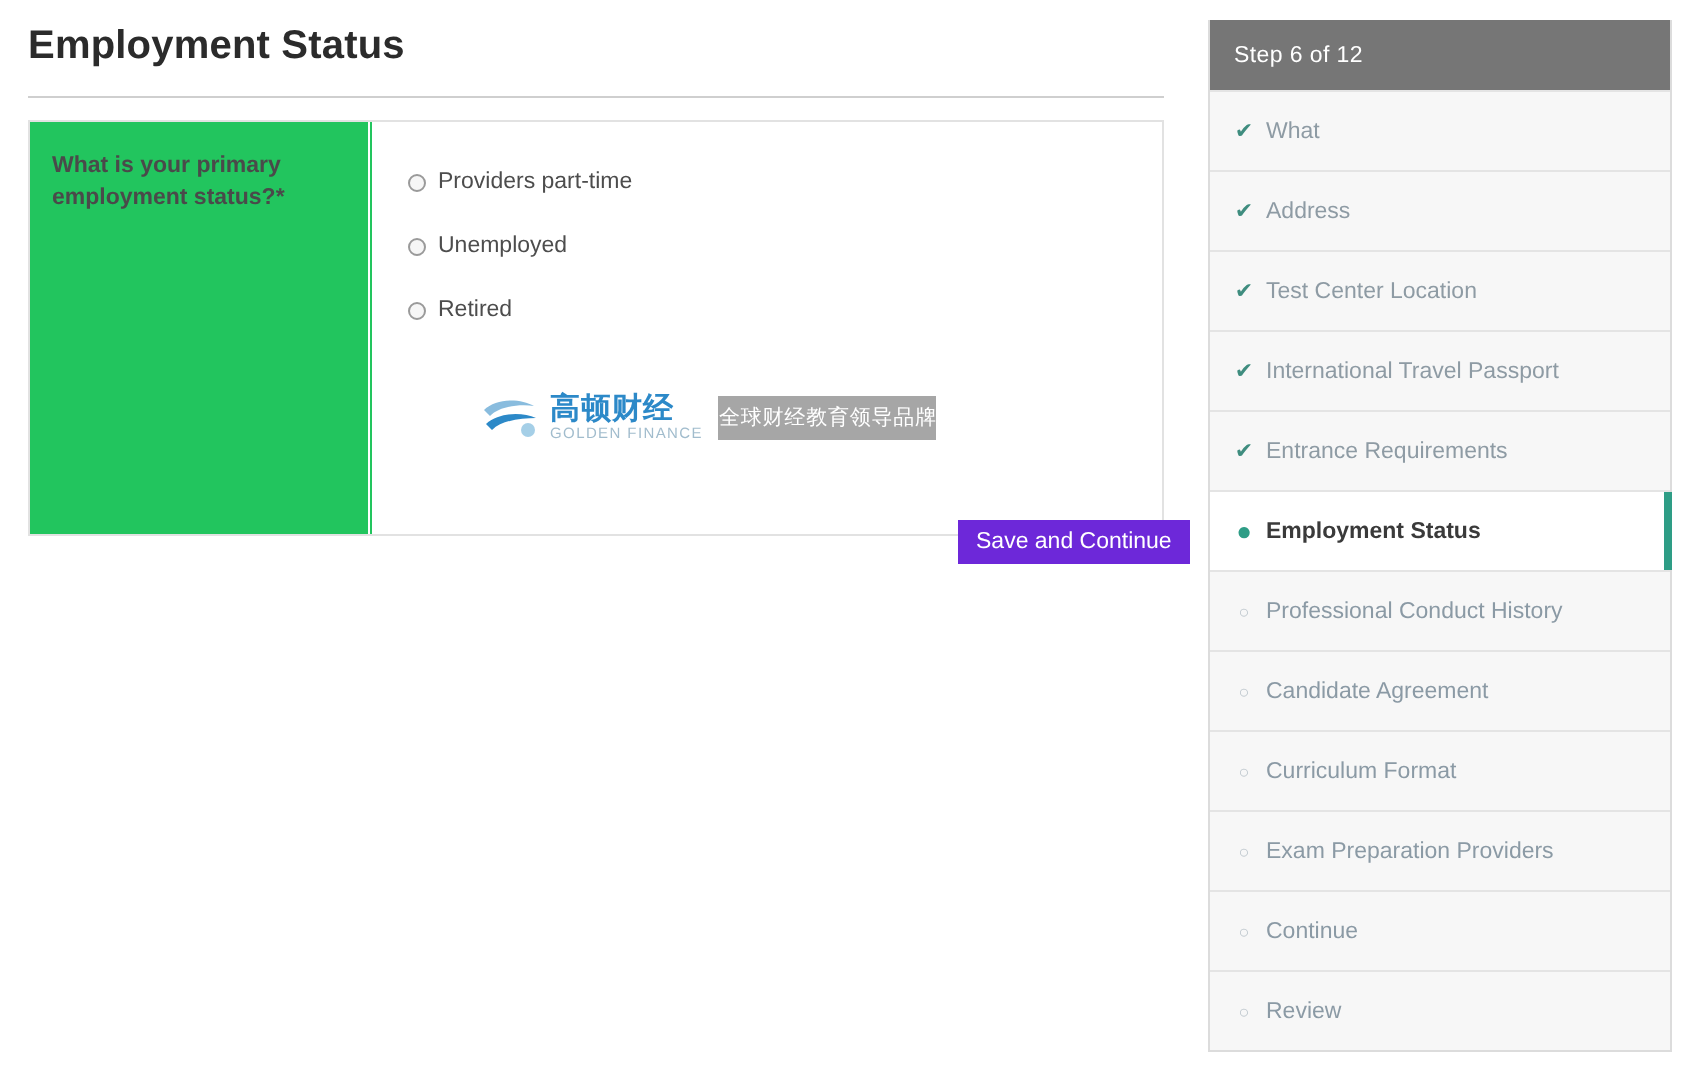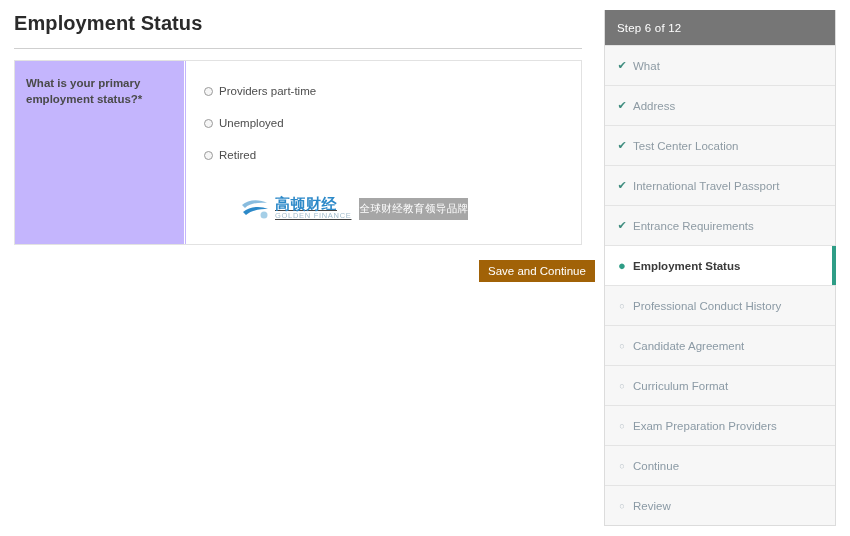--- a/index.html
+++ b/index.html
@@ -39,22 +39,22 @@
     width: 568px;
     height: 1px;
     background: #cfcfcf;
   }
 
   #form-panel {
     position: absolute;
     left: 14px;
     top: 60px;
     width: 568px;
-    height: 185px;
-    background: #c4b5fd;
+    height: 208px;
+    background: #22c55e;
     border: 1px solid #e2e2e2;
   }
 
   #question-cell {
     position: absolute;
     left: 0; top: 0;
     width: 170px;
     height: 100%;
     border-right: 1px solid #ffffff;
     padding: 14px 12px 0 11px;
@@ -110,44 +110,43 @@
     font-size: 11.5px;
     color: #4d4d4d;
   }
 
   #save-continue {
     position: absolute;
     left: 479px;
     top: 260px;
     height: 22px;
     padding: 0 9px;
-    background: #a16207;
+    background: #6d28d9;
     color: #ffffff;
     font-size: 11.5px;
     border: none;
     line-height: 22px;
     cursor: pointer;
     font-family: "Liberation Sans", sans-serif;
   }
 
   
   #watermark {
     position: absolute;
     left: 240px;
     top: 196px;
     display: flex;
     align-items: center;
     opacity: .92;
     pointer-events: none;
   }
   #wm-logo {
     display: flex;
-    align-items: flex-start;
+    align-items: flex-end;
     margin-right: 8px;
-    text-decoration: underline;
   }
   #wm-mark {
     width: 30px;
     height: 26px;
     position: relative;
     margin-right: 5px;
   }
   #wm-text-cn {
     font-size: 15px;
     font-weight: bold;

